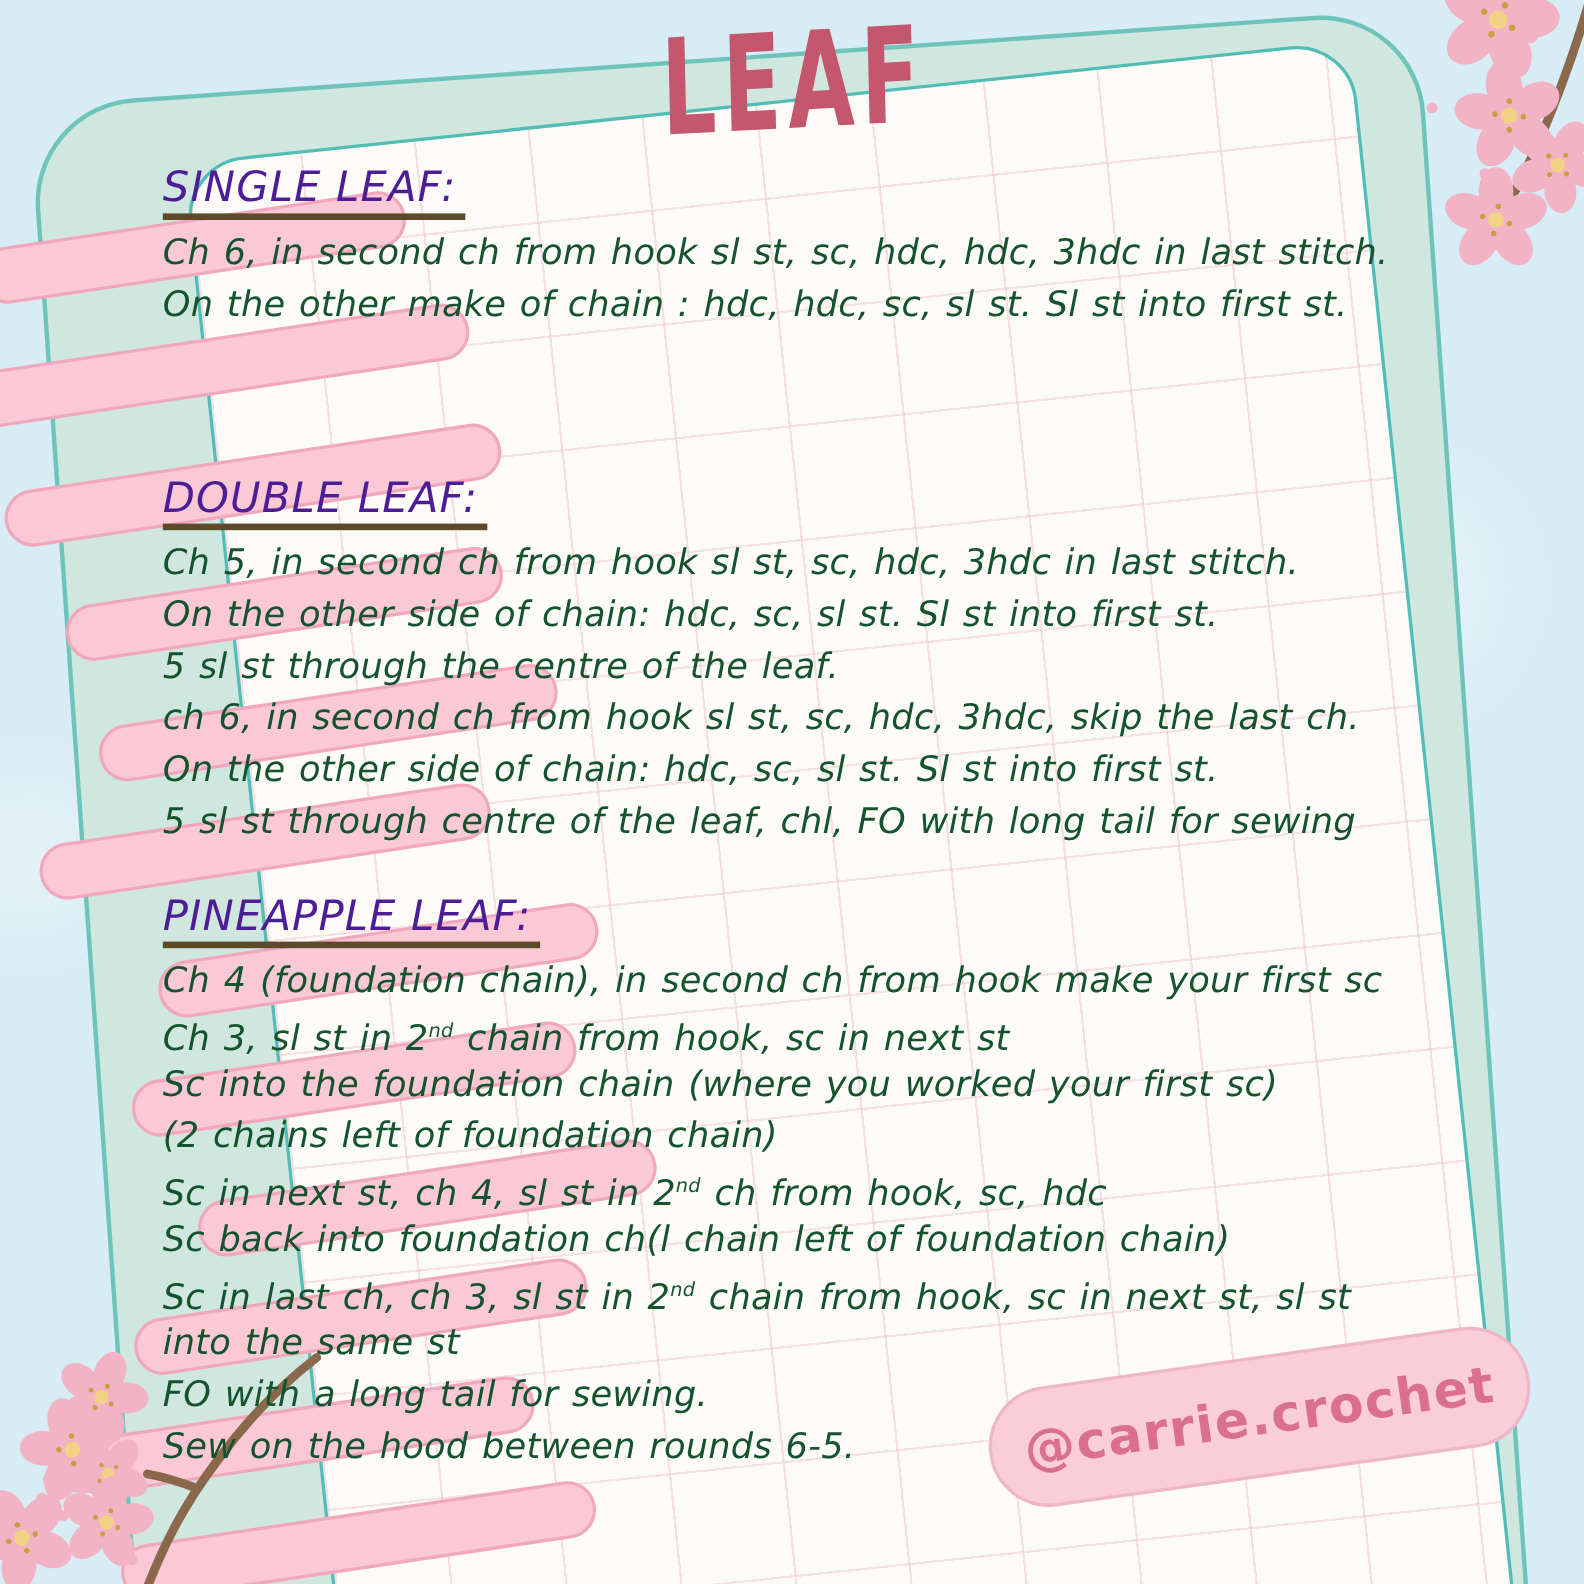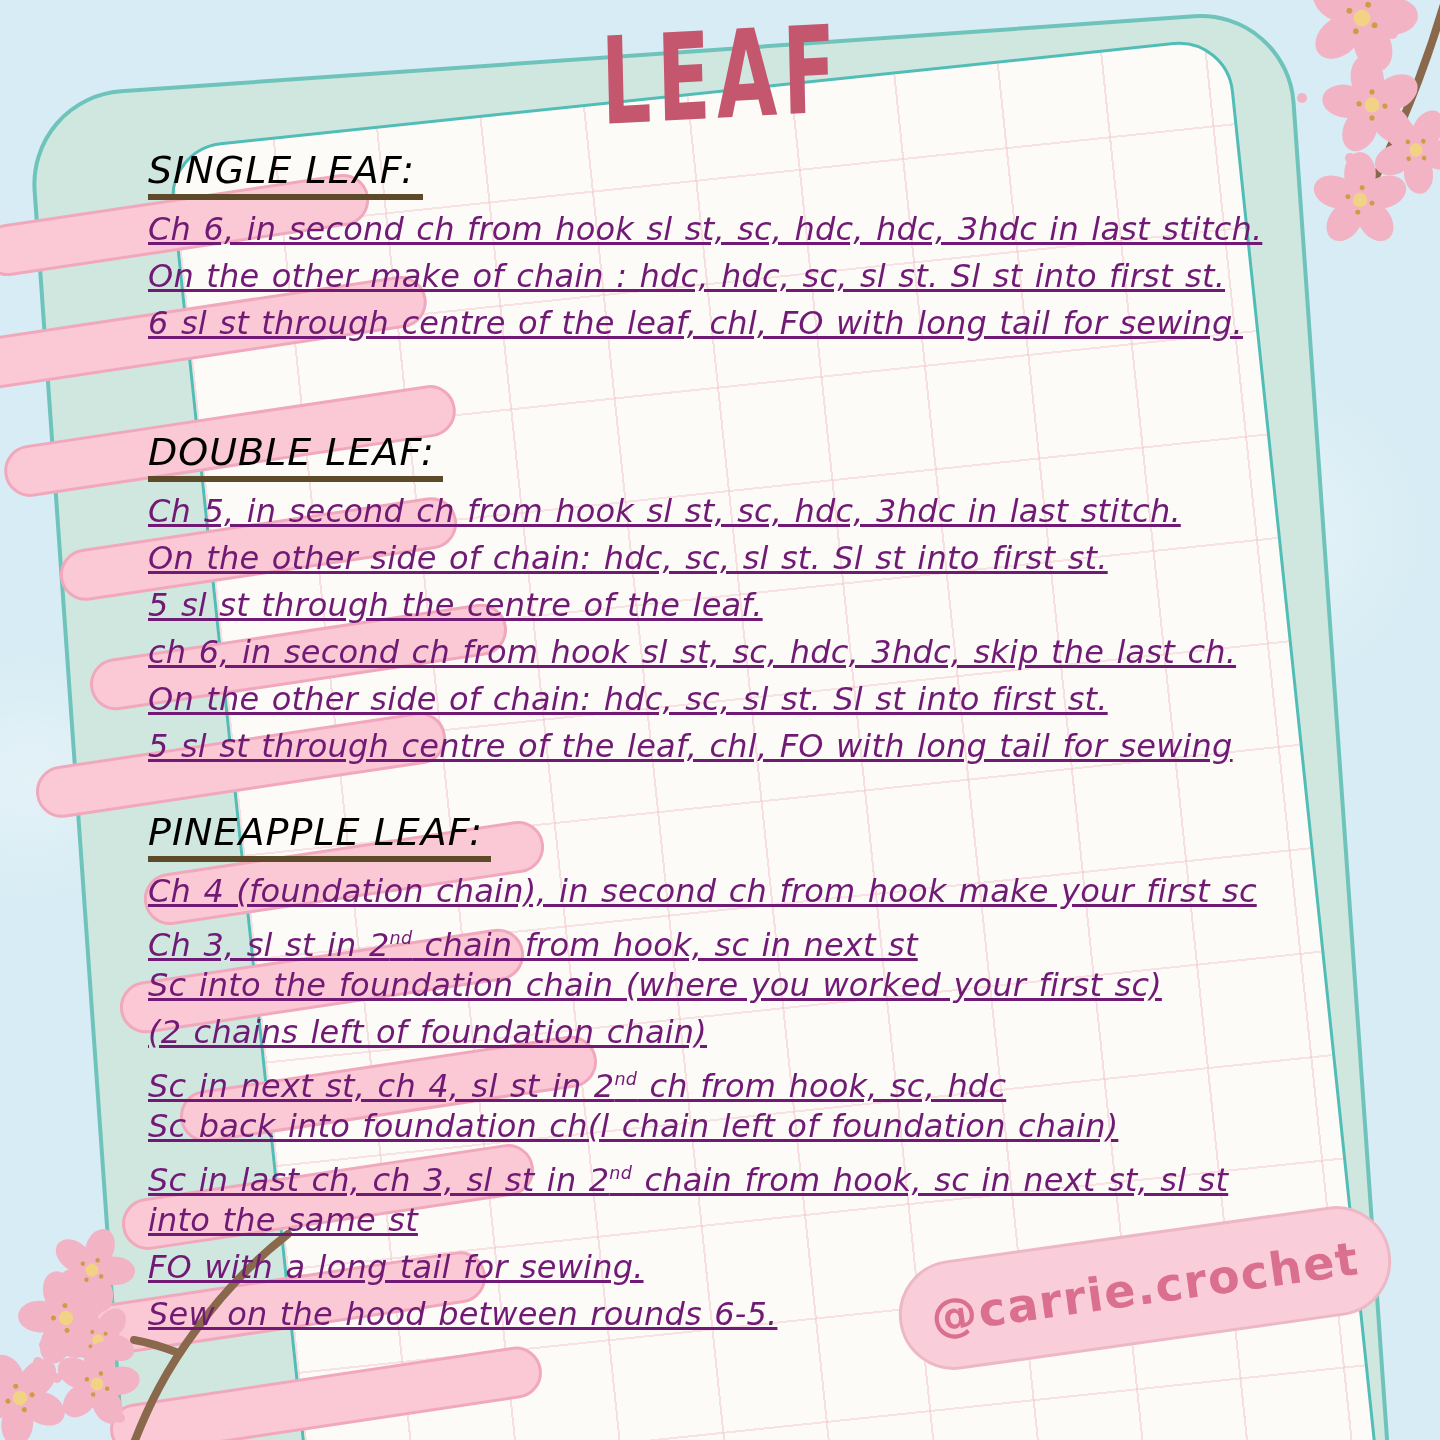--- a/index.html
+++ b/index.html
@@ -39,26 +39,26 @@
     position:absolute;left:50%;top:6px;margin:0;z-index:6;
     transform:translateX(-50%) scaleY(1.55) rotate(-2deg);transform-origin:top center;
     font-size:78px;font-weight:bold;letter-spacing:6px;color:#c4566e;
     font-family:"DejaVu Sans",sans-serif;
   }
   #sections{position:absolute;inset:0;z-index:6;}
   .section{position:absolute;left:148px;}
   .section h2{
     margin:0 0 6px 0;display:inline-block;
     font:italic 38px "DejaVu Sans",sans-serif;font-weight:normal;
-    color:#000000;border-bottom:6px solid #5d4a28;padding:0 8px 2px 0;
+    color:#4c1d95;border-bottom:6px solid #5d4a28;padding:0 8px 2px 0;
     letter-spacing:1px;white-space:nowrap;
   }
   .line{
-    font:italic 32px "DejaVu Sans",sans-serif;color:#701a75;
-    line-height:47px;height:47px;white-space:nowrap;letter-spacing:.2px;word-spacing:2px;text-decoration:underline;
+    font:italic 32px "DejaVu Sans",sans-serif;color:#14532d;
+    line-height:47px;height:47px;white-space:nowrap;letter-spacing:.2px;word-spacing:2px;
   }
   .line sup{font-size:.55em;}
   #decor{position:absolute;inset:0;z-index:5;pointer-events:none;}
   .badge{
     position:absolute;left:897px;top:1233px;width:490px;height:104px;z-index:7;
     background:#f9cdd9;border:3px solid #eeb7c6;border-radius:55px;
     transform:rotate(-8deg);
     display:flex;align-items:center;justify-content:center;
   }
   .badge span{
@@ -204,20 +204,20 @@
         <circle cx="-12.55703574175789" cy="-3.3646475863327647" r="2.6" fill="#cf9c44"></circle>
         <circle cx="2.2574263096700897" cy="-12.802500789158707" r="2.6" fill="#cf9c44"></circle>
       </g>
       <circle cx="45" cy="1345" r="6" fill="#f2b3c4"></circle>
       <circle cx="38" cy="1362" r="5" fill="#f2b3c4"></circle>
       <circle cx="57" cy="1378" r="5" fill="#f2b3c4"></circle>
       <circle cx="120" cy="1418" r="5" fill="#f2b3c4"></circle>
     </svg>
   <h1 class="title">LEAF</h1>
   <div id="sections">
-      <div class="section" style="top: 148px;"><h2>SINGLE LEAF:</h2><div class="line">Ch 6, in second ch from hook sl st, sc, hdc, hdc, 3hdc in last stitch.</div><div class="line">On the other make of chain : hdc, hdc, sc, sl st. Sl st into first st.</div><div class="line">6 sl st through centre of the leaf, chl, FO with long tail for sewing.</div></div>
+      <div class="section" style="top: 148px;"><h2>SINGLE LEAF:</h2><div class="line">Ch 6, in second ch from hook sl st, sc, hdc, hdc, 3hdc in last stitch.</div><div class="line">On the other make of chain : hdc, hdc, sc, sl st. Sl st into first st.</div></div>
       <div class="section" style="top: 430px;"><h2>DOUBLE LEAF:</h2><div class="line">Ch 5, in second ch from hook sl st, sc, hdc, 3hdc in last stitch.</div><div class="line">On the other side of chain: hdc, sc, sl st. Sl st into first st.</div><div class="line">5 sl st through the centre of the leaf.</div><div class="line">ch 6, in second ch from hook sl st, sc, hdc, 3hdc, skip the last ch.</div><div class="line">On the other side of chain: hdc, sc, sl st. Sl st into first st.</div><div class="line">5 sl st through centre of the leaf, chl, FO with long tail for sewing</div></div>
       <div class="section" style="top: 810px;"><h2>PINEAPPLE LEAF:</h2><div class="line">Ch 4 (foundation chain), in second ch from hook make your first sc</div><div class="line"><span>Ch 3, sl st in 2</span><sup>nd</sup><span> chain from hook, sc in next st</span></div><div class="line">Sc into the foundation chain (where you worked your first sc)</div><div class="line">(2 chains left of foundation chain)</div><div class="line"><span>Sc in next st, ch 4, sl st in 2</span><sup>nd</sup><span> ch from hook, sc, hdc</span></div><div class="line">Sc back into foundation ch(l chain left of foundation chain)</div><div class="line"><span>Sc in last ch, ch 3, sl st in 2</span><sup>nd</sup><span> chain from hook, sc in next st, sl st</span></div><div class="line">into the same st</div><div class="line">FO with a long tail for sewing.</div><div class="line">Sew on the hood between rounds 6-5.</div></div>
     </div>
   <div class="badge">
     <span>@carrie.crochet</span>
   </div>
 </div>
 
 </body></html>

